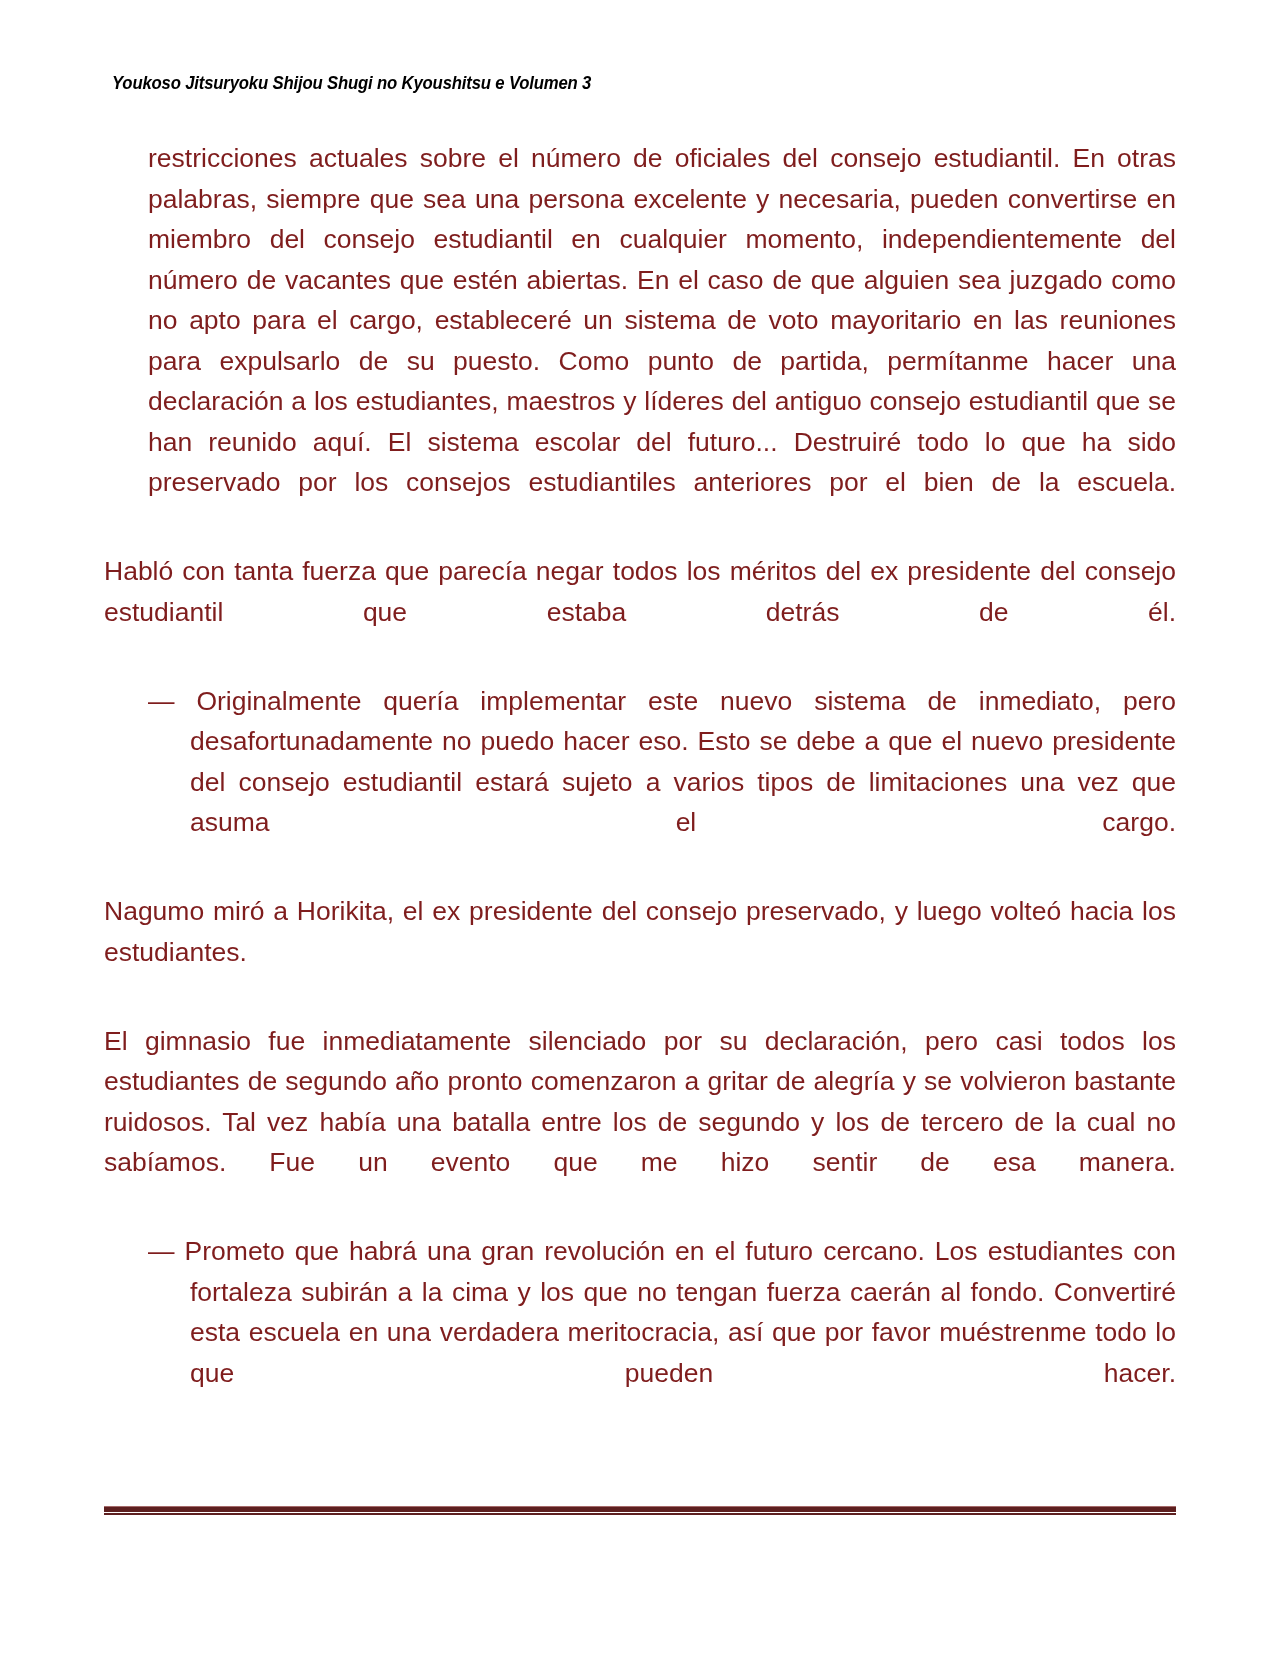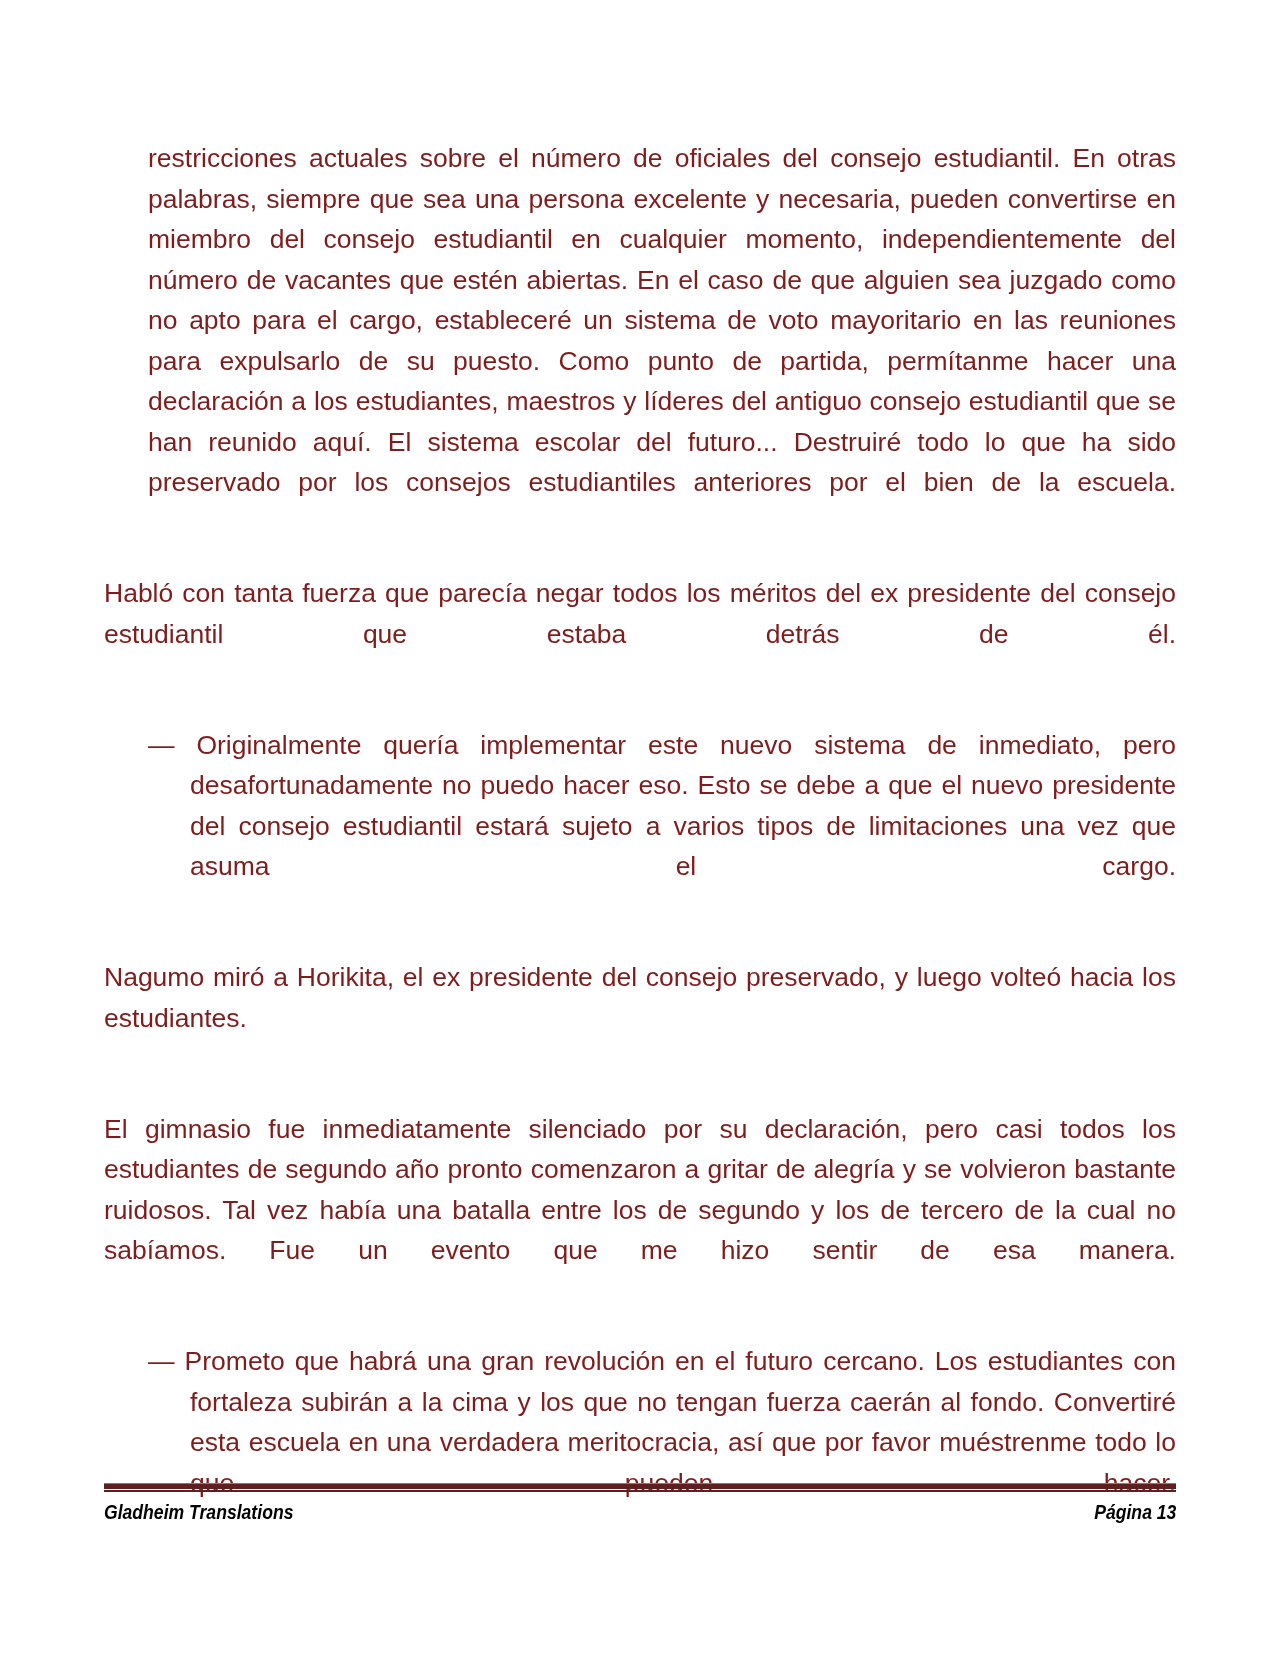--- a/index.html
+++ b/index.html
@@ -51,21 +51,21 @@
     font-size: 26.5px;
     line-height: 40.5px;
     text-align: justify;
     text-justify: inter-word;
     color: #7f1d1d;
     margin: 0;
     font-weight: 400;
   }
 
   .para + .para {
-    margin-top: 30px;
+    margin-top: 8px;
   }
 
   
   .para.indented {
     margin-left: 44px;
     margin-right: 0px;
   }
 
   
   .para.dash {
@@ -132,20 +132,23 @@
     color: #000000;
   }
   .footer-left  { transform-origin: left center; }
   .footer-right { transform-origin: right center; }
 </style>
 </head>
 <body>
 
 <div class="page">
 
+  <div class="page-header">
+    <div class="header-title">Youkoso Jitsuryoku Shijou Shugi no Kyoushitsu e Volumen 3</div>
+  </div>
 
   <div class="content">
 
     <p class="para indented">restricciones actuales sobre el número de oficiales del consejo estudiantil. En otras palabras, siempre que sea una persona excelente y necesaria, pueden convertirse en miembro del consejo estudiantil en cualquier momento, independientemente del número de vacantes que estén abiertas. En el caso de que alguien sea juzgado como no apto para el cargo, estableceré un sistema de voto mayoritario en las reuniones para expulsarlo de su puesto. Como punto de partida, permítanme hacer una declaración a los estudiantes, maestros y líderes del antiguo consejo estudiantil que se han reunido aquí. El sistema escolar del futuro... Destruiré todo lo que ha sido preservado por los consejos estudiantiles anteriores por el bien de la escuela.</p>
 
     <p class="para">Habló con tanta fuerza que parecía negar todos los méritos del ex presidente del consejo estudiantil que estaba detrás de él.</p>
 
     <p class="para dash"><span class="dash-mark">—</span> <span>Originalmente quería implementar este nuevo sistema de inmediato, pero desafortunadamente no puedo hacer eso. Esto se debe a que el nuevo presidente del consejo estudiantil estará sujeto a varios tipos de limitaciones una vez que asuma el cargo.</span></p>
 
     <p class="para">Nagumo miró a Horikita, el ex presidente del consejo preservado, y luego volteó hacia los estudiantes.</p>
@@ -154,19 +157,15 @@
 
     <p class="para dash"><span class="dash-mark">—</span> <span>Prometo que habrá una gran revolución en el futuro cercano. Los estudiantes con fortaleza subirán a la cima y los que no tengan fuerza caerán al fondo. Convertiré esta escuela en una verdadera meritocracia, así que por favor muéstrenme todo lo que pueden hacer.</span></p>
 
   </div>
 
   <div class="page-footer">
     <div class="footer-rule">
       <div class="bar-thick"></div>
       <div class="bar-thin"></div>
     </div>
-    <div class="footer-row">
-      <div class="footer-left">Gladheim Translations</div>
-      <div class="footer-right">Página 13</div>
-    </div>
   </div>
 
 </div>
 
 </body></html>

